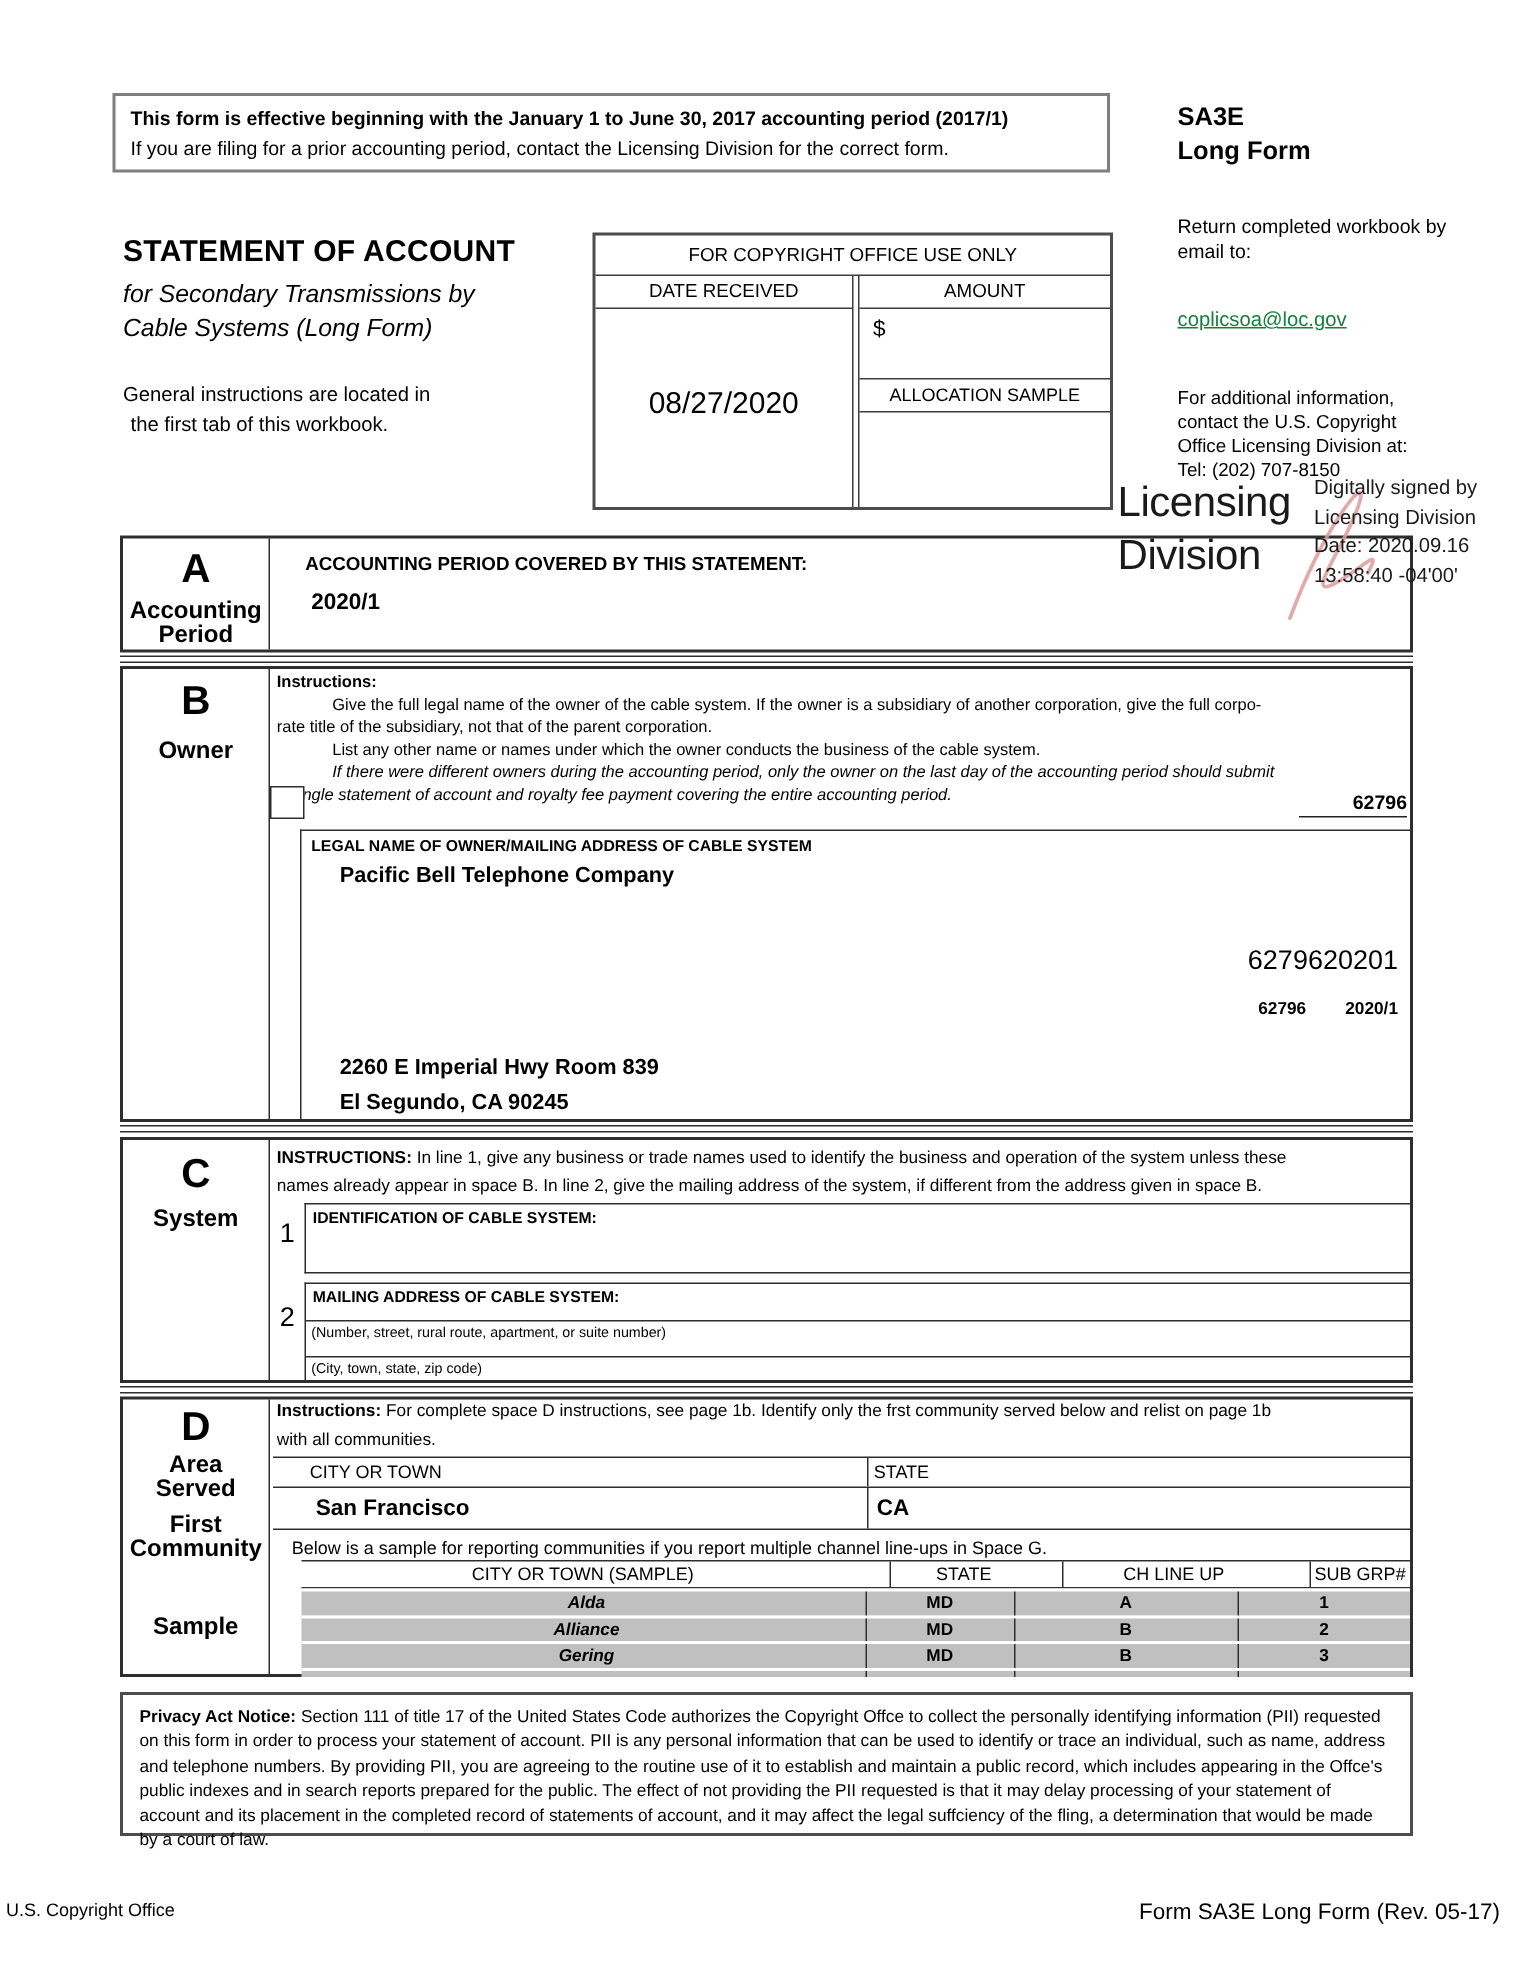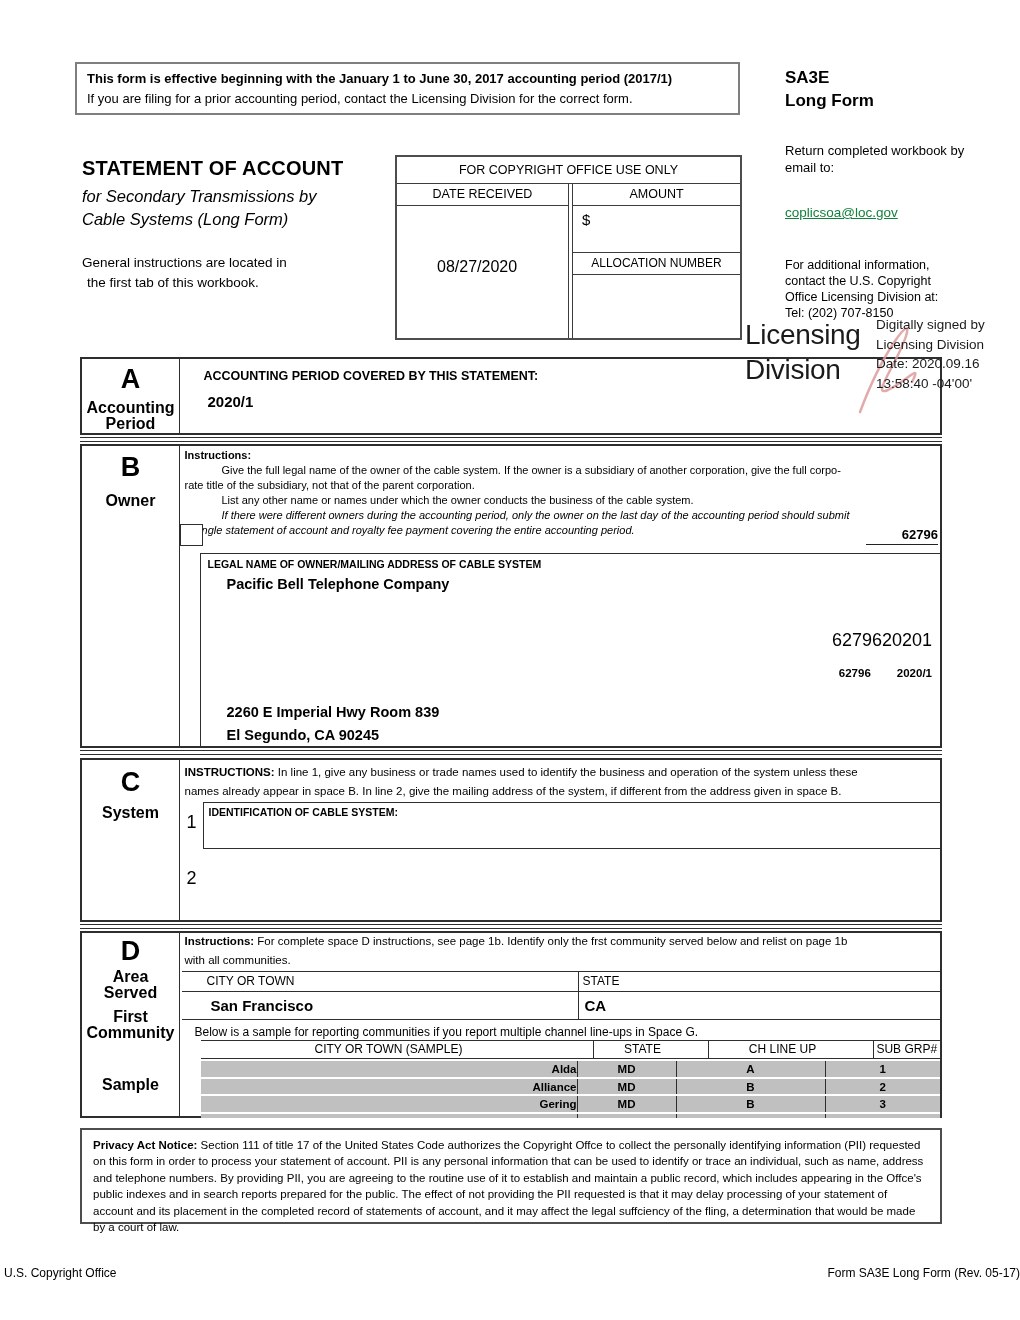--- a/index.html
+++ b/index.html
@@ -25,21 +25,21 @@
   .gen2{left:87px;top:275px;font-size:13.5px;}
 
   
   .office-box{left:395px;top:155px;width:347px;height:185px;border:2px solid #4d4d4d;box-sizing:border-box;}
   .office-hdr{height:26px;line-height:26px;text-align:center;font-size:12.5px;border-bottom:1.5px solid #3c3c3c;}
   .office-cols{display:flex;height:calc(100% - 27.5px);}
   .office-left{width:171px;border-right:1.5px solid #3c3c3c;}
   .office-gap{width:3px;border-right:1.5px solid #3c3c3c;}
   .office-right{flex:1;}
   .colhdr{height:21px;line-height:21px;text-align:center;font-size:12.5px;border-bottom:1.5px solid #3c3c3c;}
-  .date-val{padding-top:52px;text-align:left;font-size:16px;padding-left:40px;}
+  .date-val{padding-top:52px;text-align:center;font-size:20px;}
   .amount-cell{height:47px;border-bottom:1.5px solid #3c3c3c;font-size:15px;padding:5px 0 0 9px;box-sizing:border-box;}
   .alloc-hdr{height:21px;line-height:21px;text-align:center;font-size:12px;border-bottom:1.5px solid #3c3c3c;}
 
   .return-blk{left:785px;top:142px;font-size:13px;line-height:17px;}
   .email-link{left:785px;top:205px;font-size:13.5px;color:#15803d;text-decoration:underline;cursor:pointer;}
   .info-blk{left:785px;top:257px;font-size:12.5px;line-height:16px;}
 
   
   .sig-big{left:745px;top:317px;font-size:28px;line-height:35px;color:#1a1a1a;z-index:6;letter-spacing:-.3px;}
   .sig-detail{left:876px;top:315px;font-size:13.5px;line-height:19.5px;color:#1a1a1a;z-index:6;}
@@ -99,29 +99,29 @@
   .t2row{display:flex;height:17.5px;box-sizing:border-box;}
   .t2hdr{border-top:1.5px solid #2e2e2e;border-bottom:1.5px solid #2e2e2e;height:19px;font-size:12px;gap:16px;}
   .t2row .cc1{width:376px;box-sizing:border-box;}
   .t2row .cc2{width:99px;border-left:1.5px solid #2e2e2e;box-sizing:border-box;}
   .t2row .cc3{width:149px;border-left:1.5px solid #2e2e2e;box-sizing:border-box;}
   .t2row .cc4{flex:1;border-left:1.5px solid #2e2e2e;box-sizing:border-box;}
   .t2row div{text-align:center;line-height:16.5px;}
   .t2hdr div{line-height:16px;}
   .gray{background:#c0c0c0;font-weight:bold;font-size:11.5px;border-top:2px solid #fff;}
   .gray:first-of-type{border-top:none;}
-  .gray .cc1{text-align:right;padding-left:5px;}
+  .gray .cc1{text-align:center;padding-left:5px;font-style:italic;}
   .t2strip{height:6px;border-top:2px solid #fff;}
 
   
   .privacy-box{left:80px;top:1128px;width:862px;height:96px;border:2px solid #4d4d4d;box-sizing:border-box;
     padding:7px 11px;font-size:11.5px;line-height:16.4px;}
 
   .footer-left{left:4px;top:1266px;font-size:12px;}
-  .footer-right{right:0;top:1266px;font-size:12px;text-align:center;}
+  .footer-right{right:20px;top:1266px;font-size:15px;text-align:center;}
 </style>
 </head>
 <body>
 
 <div class="abs notice-box">
   <div class="b nw">This form is effective beginning with the January 1 to June 30, 2017 accounting period (2017/1)</div>
   <div class="nw">If you are filing for a prior accounting period, contact the Licensing Division for the correct form.</div>
 </div>
 
 <div class="abs sa3e">
@@ -139,21 +139,21 @@
   <div class="office-hdr">FOR COPYRIGHT OFFICE USE ONLY</div>
   <div class="office-cols">
     <div class="office-left">
       <div class="colhdr">DATE RECEIVED</div>
       <div class="date-val">08/27/2020</div>
     </div>
     <div class="office-gap"></div>
     <div class="office-right">
       <div class="colhdr">AMOUNT</div>
       <div class="amount-cell">$</div>
-      <div class="alloc-hdr">ALLOCATION NUMBER</div>
+      <div class="alloc-hdr">ALLOCATION SAMPLE</div>
       <div></div>
     </div>
   </div>
 </div>
 
 <div class="abs return-blk">
   <div>Return completed workbook by</div>
   <div>email to:</div>
 </div>
 <div class="abs email-link">coplicsoa@loc.gov</div>
@@ -227,20 +227,25 @@
   <div class="sec-content">
     <div class="c-inst">
       <div><span class="b">INSTRUCTIONS:</span><span> In line 1, give any business or trade names used to identify the business and operation of the system unless these</span></div>
       <div>names already appear in space B. In line 2, give the mailing address of the system, if different from the address given in space B.</div>
     </div>
     <div class="c-num" style="top:52px">1</div>
     <div class="c-row1">
       <div class="c-lab">IDENTIFICATION OF CABLE SYSTEM:</div>
     </div>
     <div class="c-num" style="top:108px">2</div>
+    <div class="c-row2">
+      <div class="c-lab">MAILING ADDRESS OF CABLE SYSTEM:</div>
+      <div class="c-hint1">(Number, street, rural route, apartment, or suite number)</div>
+      <div class="c-hint2">(City, town, state, zip code)</div>
+    </div>
   </div>
 </div>
 <div class="abs sep" style="top:924px"></div>
 
 <div class="abs sec sec-d">
   <div class="sec-label">
     <div class="big-letter" style="margin-top:2px">D</div>
     <div class="lab" style="margin-top:2px">Area</div>
     <div class="lab">Served</div>
     <div class="lab" style="margin-top:8px">First</div>

